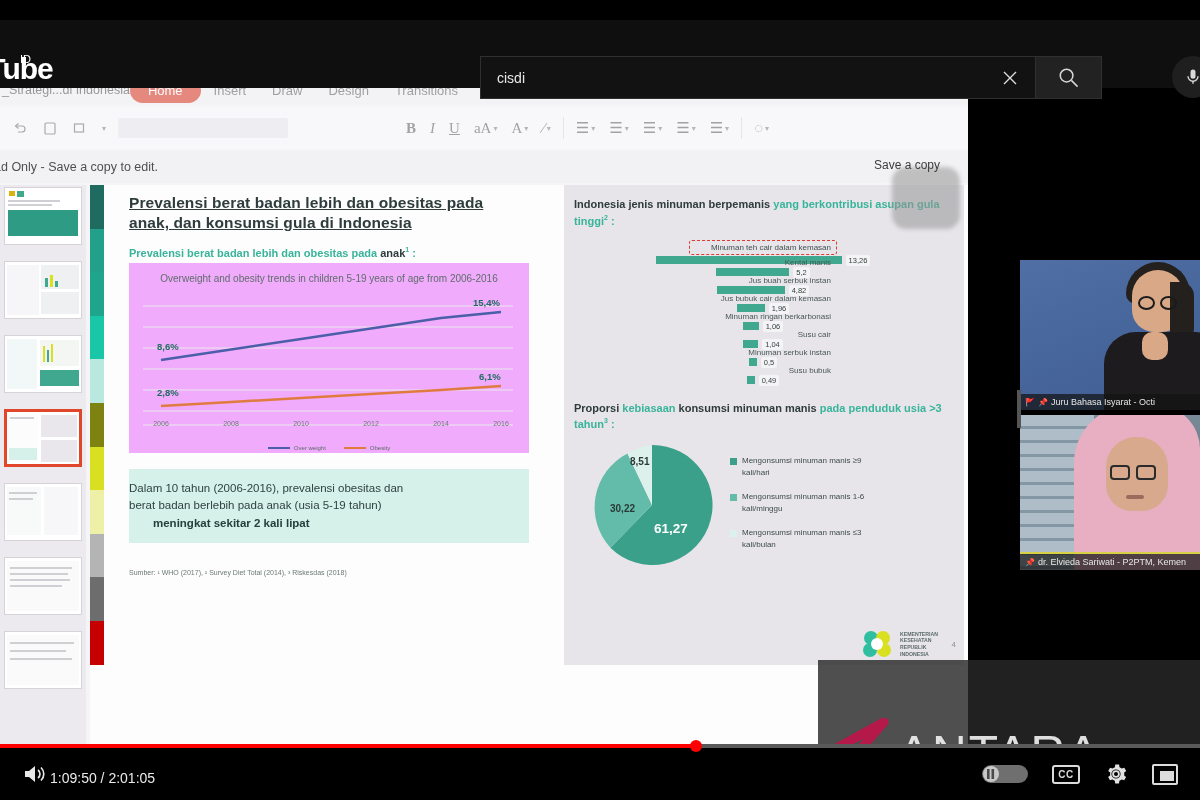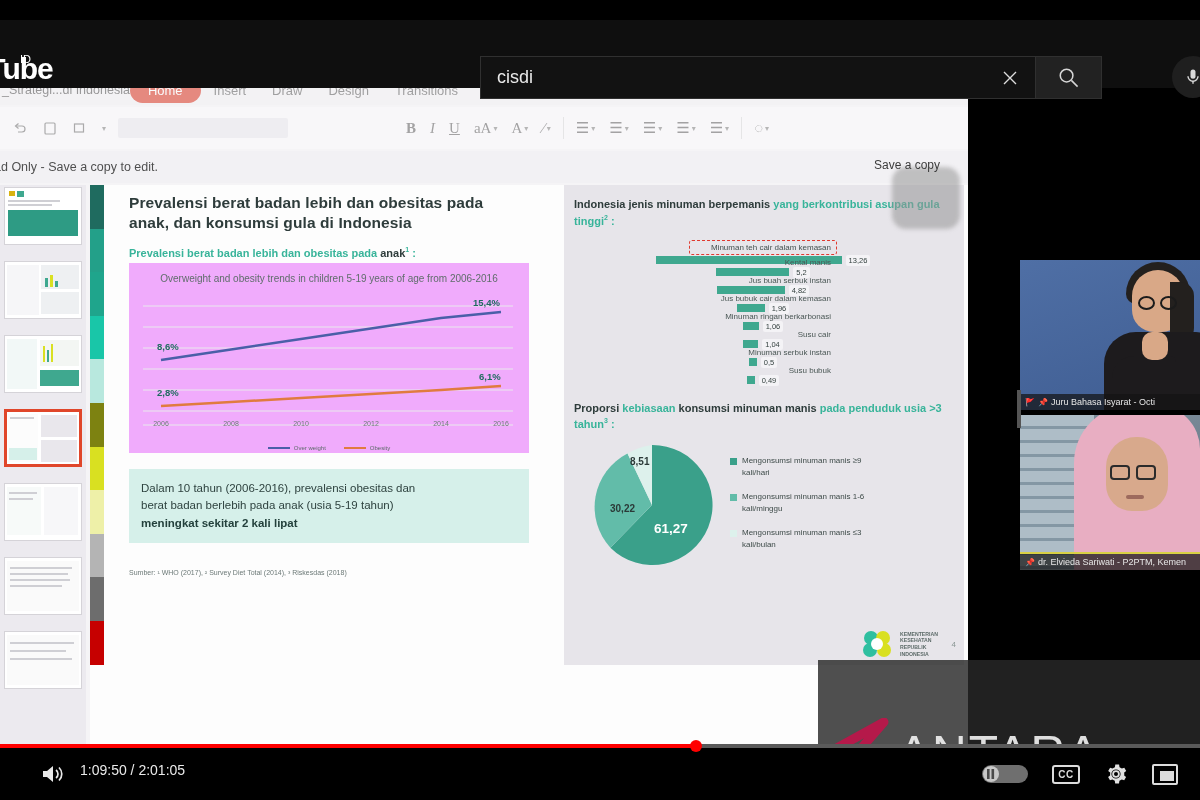--- a/index.html
+++ b/index.html
@@ -27,21 +27,21 @@
   }
   .yt-searchbox {
     position: absolute; left: 480px; top: 36px; width: 622px; height: 43px;
     display: flex; align-items: stretch;
   }
   .yt-search-field {
     flex: 1; background: #121212; border: 1px solid #303030;
     display: flex; align-items: center; padding: 0 6px 0 16px;
   }
   .yt-search-text {
-    flex: 1; color: #e9e9e9; font-size: 18px; font-family: "Liberation Sans", sans-serif;
+    flex: 1; color: #e9e9e9; font-size: 14px; font-family: "Liberation Sans", sans-serif;
   }
   .yt-clear-btn {
     width: 38px; height: 38px; display: flex; align-items: center; justify-content: center;
     cursor: pointer;
   }
   .yt-clear-btn svg { stroke: #dcdcdc; }
   .yt-search-submit {
     width: 66px; background: #222222; border: 1px solid #303030; border-left: none;
     display: flex; align-items: center; justify-content: center; cursor: pointer;
   }
@@ -131,21 +131,21 @@
     position: absolute; left: 34px; top: 0px; width: 840px; height: 480px;
   }
   .col-left { position: absolute; left: 0; top: 0; width: 410px; }
   .col-right {
     position: absolute; left: 440px; top: 0px; width: 400px; height: 480px;
     background: #e7e5ea;
   }
 
   .slide-title {
     font-size: 15.5px; font-weight: 700; color: #2e3c3b; line-height: 1.32;
-    padding: 8px 12px 0 5px; letter-spacing: 0.1px;
+    padding: 8px 12px 0 5px; letter-spacing: 0.1px; text-decoration: underline;
   }
   .sec-head {
     font-size: 11px; font-weight: 700; color: #38b49a; margin: 12px 0 4px 5px;
   }
   .sec-head .dark { color: #2e3c3b; }
   .sec-head .sup { font-size: 7px; vertical-align: super; }
 
   .chart-card {
     margin: 2px 5px 0 5px; background: #f0abfc; padding: 4px 6px 2px 6px;
   }
@@ -155,24 +155,24 @@
   .linechart { position: relative; width: 100%; height: 150px; }
   .linechart svg { display: block; }
   .lc-legend {
     display: flex; justify-content: center; gap: 18px; margin-top: 1px;
   }
   .lcl-item { display: flex; align-items: center; gap: 4px; }
   .lcl-swatch { width: 22px; height: 2.5px; }
   .lcl-text { font-size: 6px; color: #5d6b69; }
 
   .callout {
-    margin: 16px 5px 0 5px; background: #d6f0ea; padding: 11px 12px;
+    margin: 16px 5px 0 5px; background: #d6f0ea; padding: 11px 0;
     font-size: 11.5px; color: #2f4340; line-height: 1.5;
   }
-  .callout b { color: #23403c; }
+  .callout b { color: #23403c; margin-left: 24px; }
   .sumber {
     margin: 26px 5px 0 5px; font-size: 7px; color: #6c7977;
   }
 
   
   .barchart { margin: 10px 10px 0 8px; }
   .bc-row { display: flex; align-items: center; height: 17px; margin-bottom: 1px; flex-direction: column; }
   .bc-label {
     width: 148px; text-align: right; font-size: 8px; color: #4a5755;
     padding-right: 6px; white-space: nowrap;
@@ -245,21 +245,21 @@
     background: #000; z-index: 50;
   }
   .progress-track {
     position: absolute; left: 0; top: 0px; width: 1200px; height: 4px; background: #5a5a5a;
   }
   .progress-played { height: 4px; background: #ff0000; }
   .progress-knob {
     position: absolute; top: -4px; width: 12px; height: 12px; border-radius: 50%; background: #ff0000;
   }
   .pc-row { position: absolute; left: 0; top: 10px; width: 1200px; height: 40px; display: flex; align-items: center; }
-  .pc-left { display: flex; align-items: flex-start; gap: 14px; padding-left: 40px; }
+  .pc-left { display: flex; align-items: flex-end; gap: 2px; padding-left: 22px; }
   .pc-time { color: #eaeaea; font-size: 14px; }
   .pc-right { margin-left: auto; display: flex; align-items: center; gap: 24px; padding-right: 22px; }
   .pc-btn { cursor: pointer; display: flex; align-items: center; }
   .autoplay-toggle { width: 46px; height: 18px; border-radius: 9px; background: #6f6f6f; position: relative; cursor: pointer; }
   .autoplay-knob { position: absolute; left: 1px; top: 1px; width: 16px; height: 16px; border-radius: 50%; background: #c8c8c8; }
   .cc-box { width: 28px; height: 19px; border: 2px solid #dcdcdc; border-radius: 3px; color: #dcdcdc; font-size: 10px; font-weight: 700; display: flex; align-items: center; justify-content: center; letter-spacing: 0.5px; }
   .mini-box { width: 26px; height: 21px; border: 2px solid #dcdcdc; border-radius: 2px; position: relative; }
   .mini-inner { position: absolute; right: 2px; bottom: 2px; width: 14px; height: 10px; background: #dcdcdc; }
 
   

